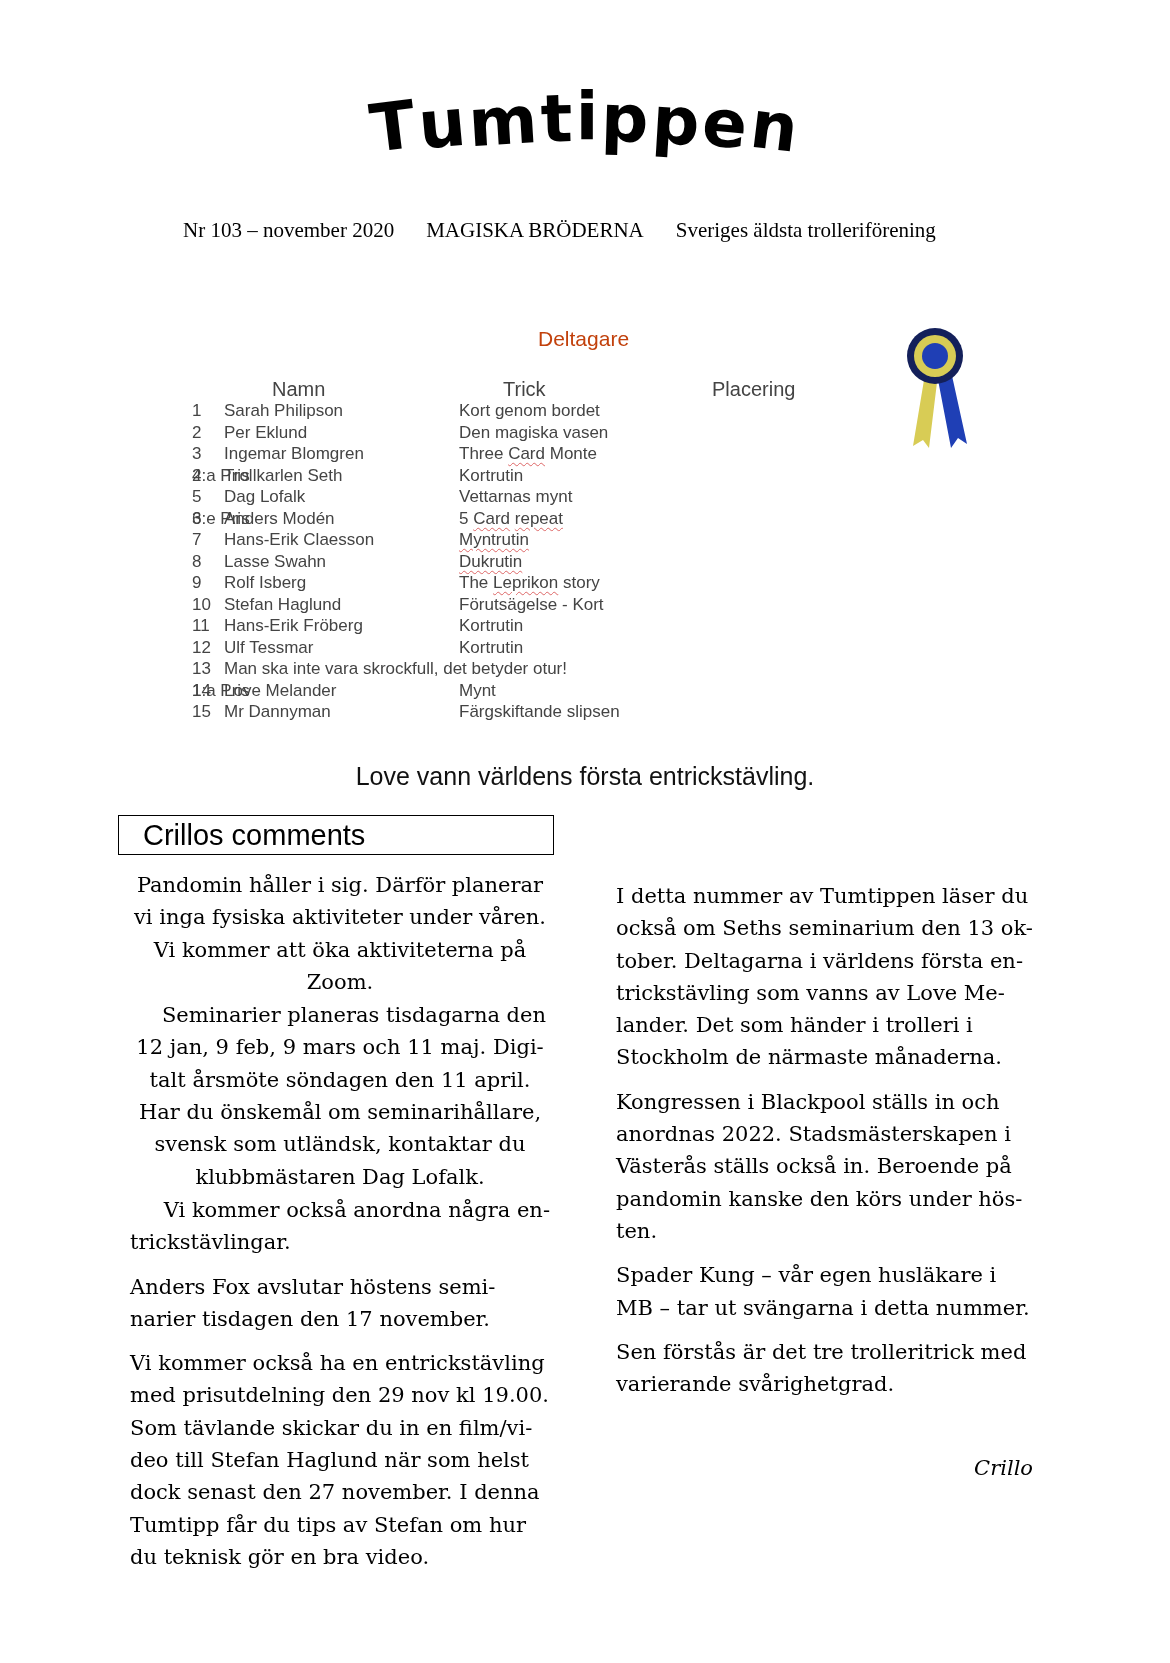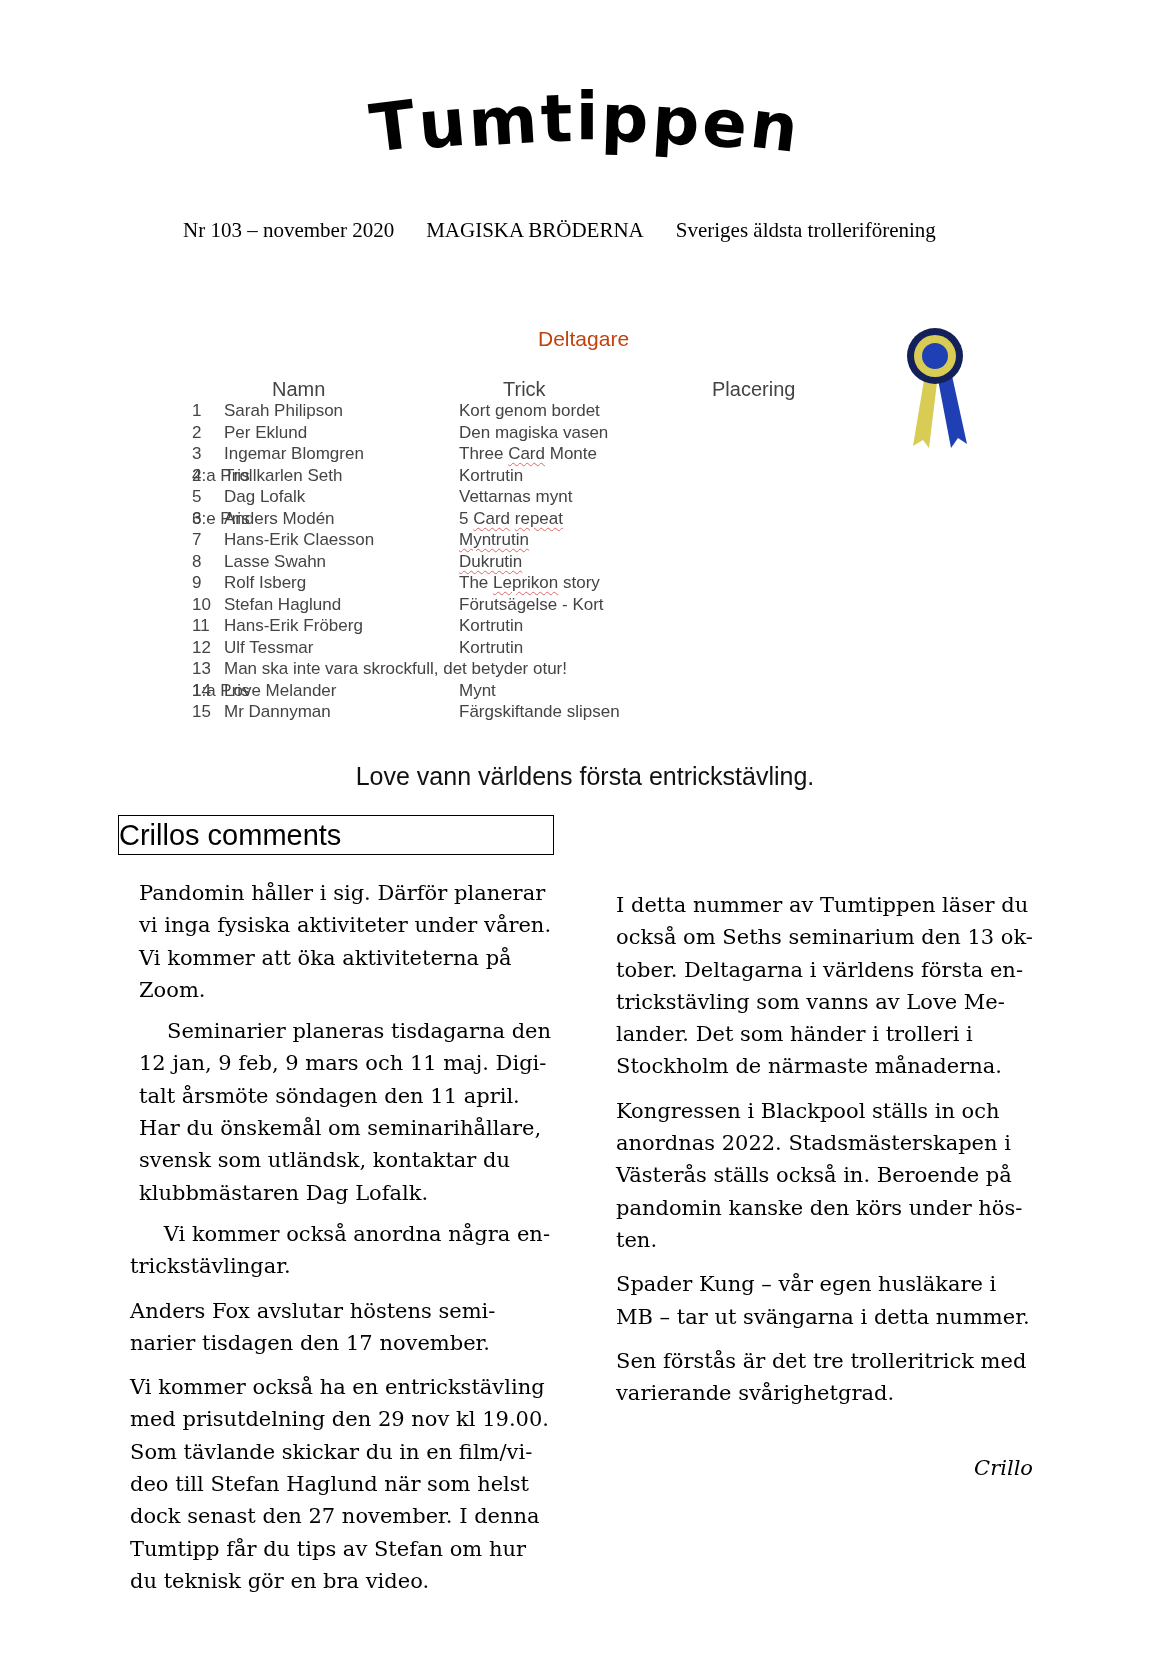--- a/index.html
+++ b/index.html
@@ -30,30 +30,30 @@
   .squiggle { text-decoration: underline wavy #d66; text-decoration-thickness: 1px; text-underline-offset: 3px; }
   .rosette { position: absolute; left: 725px; top: 10px; width: 80px; height: 130px; }
   .caption {
     position: absolute; left: 0; top: 762px; width: 1170px; text-align: center;
     font-family: "Liberation Sans", sans-serif; font-size: 25px; color: #111;
   }
   .section-box {
     position: absolute; left: 118px; top: 815px; width: 436px; height: 40px;
     border: 1.5px solid #000; box-sizing: border-box;
     font-family: "Liberation Sans", sans-serif; font-size: 29px; line-height: 38px;
-    padding-left: 0;
+    padding-left: 24px;
   }
   .col {
     position: absolute; font-family: "DejaVu Serif", serif; font-size: 21px;
     line-height: 32.3px; color: #000;
   }
   .col p { margin: 0 0 12px 0; }
-  .col p.cont { margin: 9px; }
+  .col p.cont { margin: 1px; text-align: center; }
   .col-left { left: 130px; top: 868px; width: 420px; }
-  .col-right { left: 616px; top: 880px; width: 420px; margin-top: 9px; }
+  .col-right { left: 616px; top: 880px; width: 420px; }
   .signature {
     position: absolute; left: 900px; top: 1440px; width: 133px; text-align: right;
     font-family: "DejaVu Serif", serif; font-style: italic; font-size: 21px; margin-top: 16px;
   }
   .line { display: block; white-space: nowrap; }
 </style>
 </head>
 <body>
 
 <div class="masthead">

